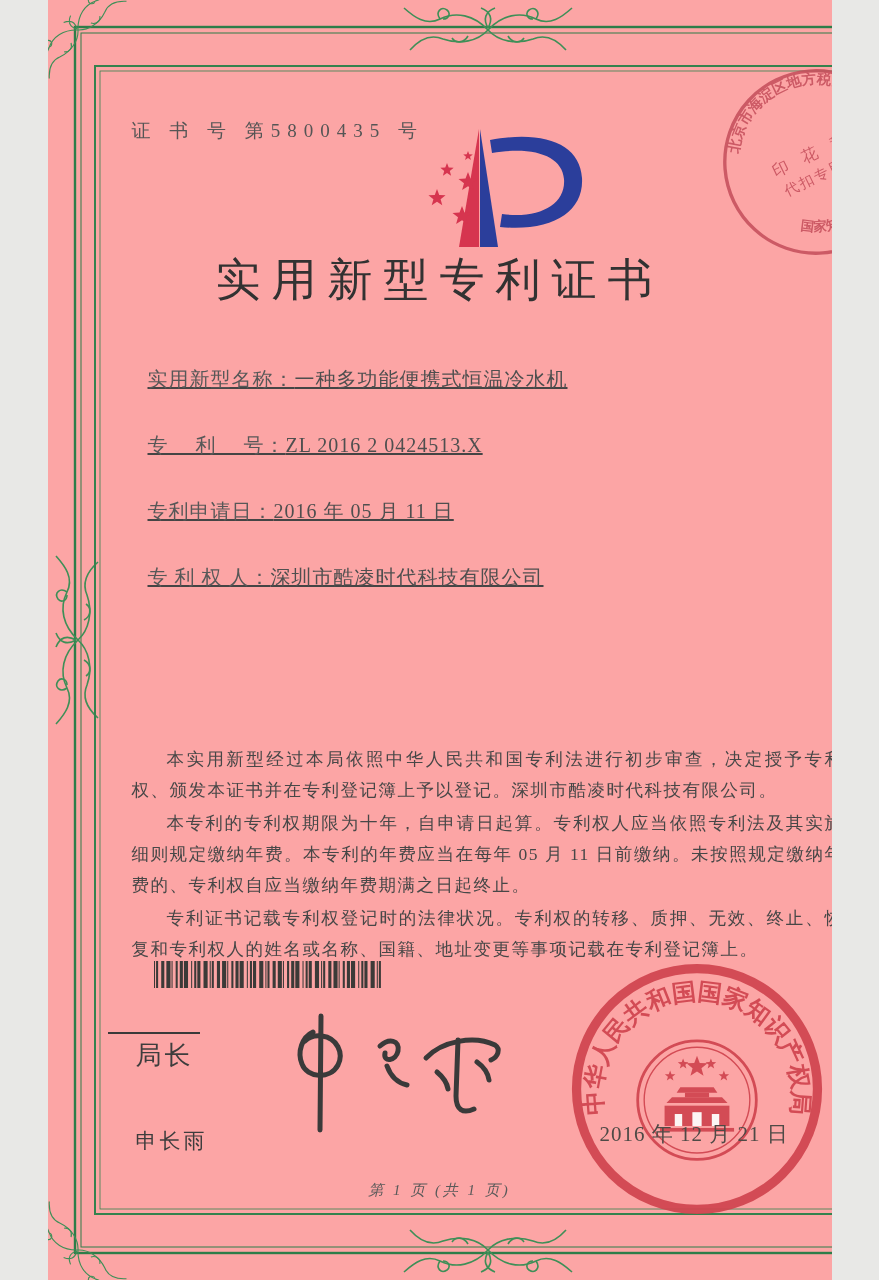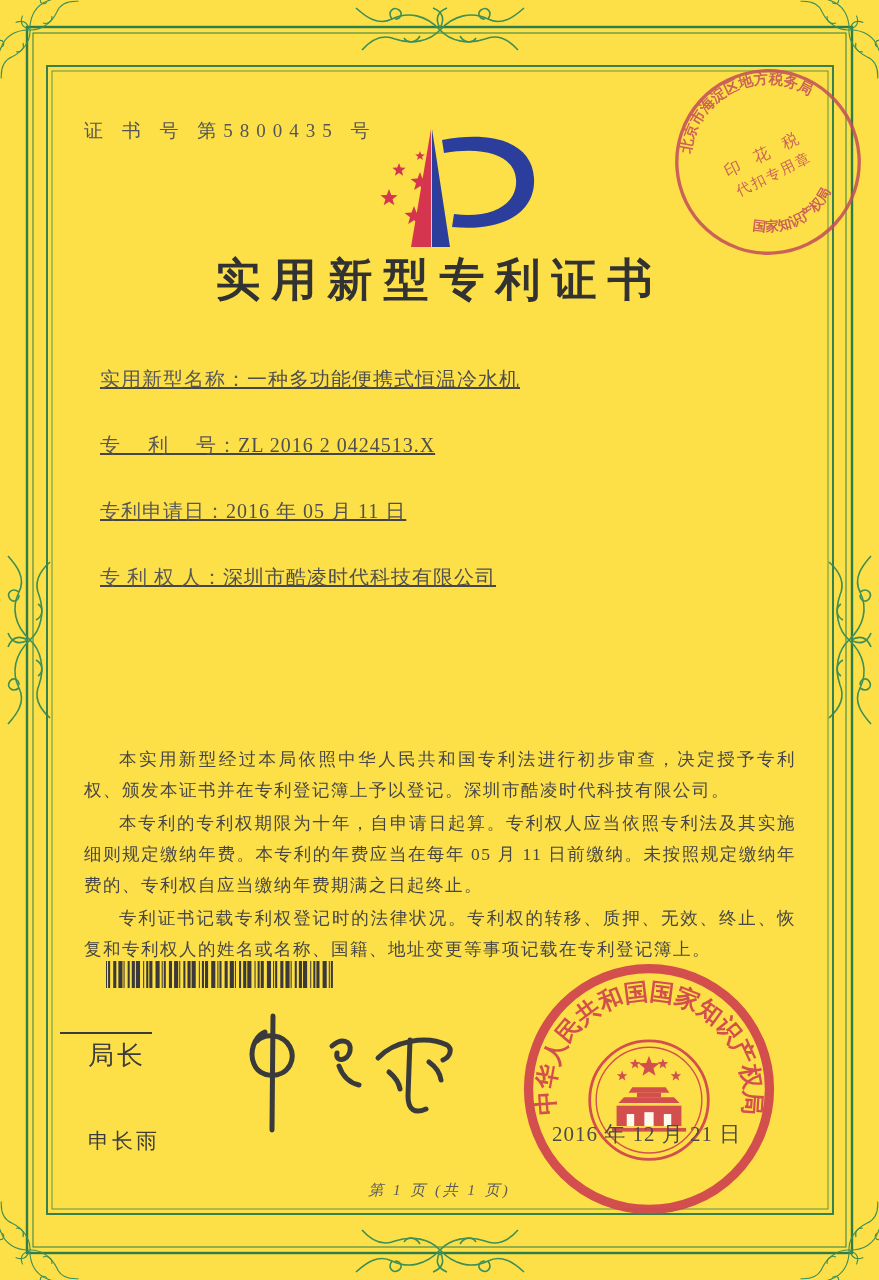--- a/index.html
+++ b/index.html
@@ -1,24 +1,24 @@
 <!DOCTYPE html>
 <html><head>
 <meta charset="utf-8">
 <style>
   html,body{margin:0;padding:0;background:#e8e8e6;}
   .page{
-    position:relative;width:879px;height:1280px;margin:0 auto;
-    background:#fde047;overflow:hidden;
+    position:relative;width:784px;height:1280px;margin:0 auto;
+    background:#fca5a5;overflow:hidden;
     font-family:"Liberation Serif","DejaVu Serif",serif;
     color:#454545;
   }
   .abs{position:absolute;}
   .cert-no{left:84px;top:118px;font-size:19px;letter-spacing:7px;color:#555;}
-  .title{left:0;top:250px;width:100%;text-align:center;font-size:45px;font-weight:bold;
+  .title{left:0;top:250px;width:100%;text-align:center;font-size:45px;font-weight:normal;
          letter-spacing:11px;color:#323232;}
   .fields{left:100px;top:366px;width:600px;text-decoration:underline;}
   .field-row{height:66px;font-size:20px;color:#4f4f4f;letter-spacing:1px;white-space:nowrap;}
   .field-label{color:#585858;}
   .body-text{left:84px;top:744px;width:712px;font-size:17.5px;line-height:31px;
              color:#474747;letter-spacing:1.5px;text-align:justify;}
   .body-text p{margin:0 0 2px 0;text-indent:2em;}
   .rule-line{left:60px;top:1032px;width:92px;height:2px;background:#3a3a3a;}
   .sig-title{left:88px;top:1038px;font-size:26px;letter-spacing:3px;color:#3d3d3d;}
   .sig-name{left:88px;top:1083px;font-size:21px;letter-spacing:3px;color:#3d3d3d;margin-top:44px;}

